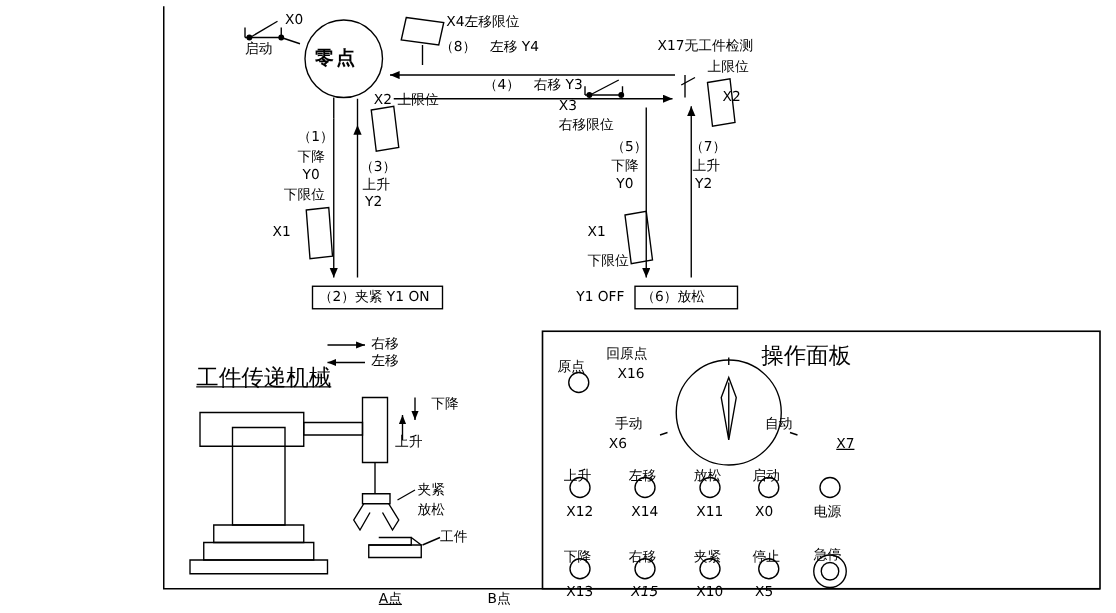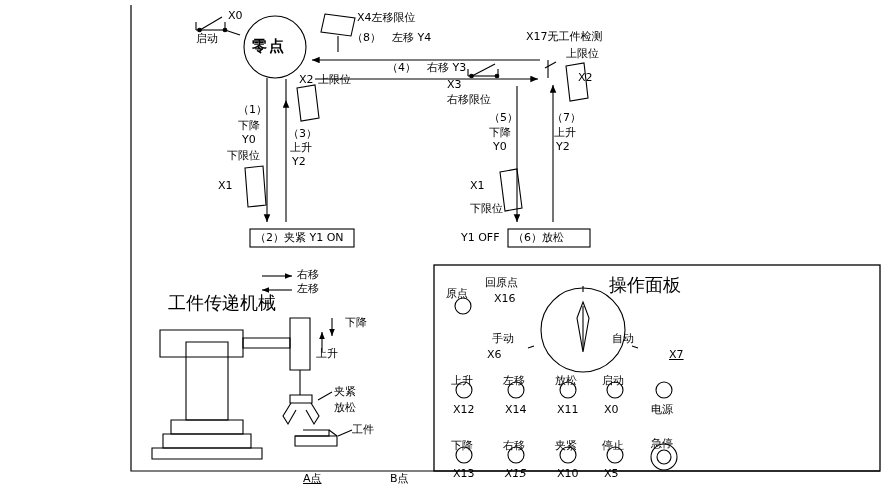--- a/index.html
+++ b/index.html
@@ -206,21 +206,21 @@
   <div class="lbl" style="left:552px; top:112px;">（7）</div>
   <div class="lbl" style="left:554px; top:127px;">上升</div>
   <div class="lbl" style="left:556px; top:141px;">Y2</div>
 
   <div class="lbl" style="left:470px; top:180px;">X1</div>
   <div class="lbl" style="left:470px; top:203px;">下限位</div>
 
   <div class="lbl" style="left:461px; top:232px;">Y1 OFF</div>
   <div class="lbl" style="left:513px; top:232px;">（6）放松</div>
 
-  <div class="lbl lg" style="left:168px; top:293px;">工件传递机械</div>
+  <div class="lbl lg" style="left:157px; top:293px;text-decoration:underline;">工件传递机械</div>
   <div class="lbl" style="left:297px; top:269px;">右移</div>
   <div class="lbl" style="left:297px; top:283px;">左移</div>
   <div class="lbl" style="left:345px; top:317px;">下降</div>
   <div class="lbl" style="left:316px; top:348px;">上升</div>
   <div class="lbl" style="left:334px; top:386px;">夹紧</div>
   <div class="lbl" style="left:334px; top:402px;">放松</div>
   <div class="lbl" style="left:352px; top:424px;">工件</div>
   <div class="lbl" style="left:303px; top:473px;text-decoration:underline;">A点</div>
   <div class="lbl" style="left:390px; top:473px;">B点</div>
 

